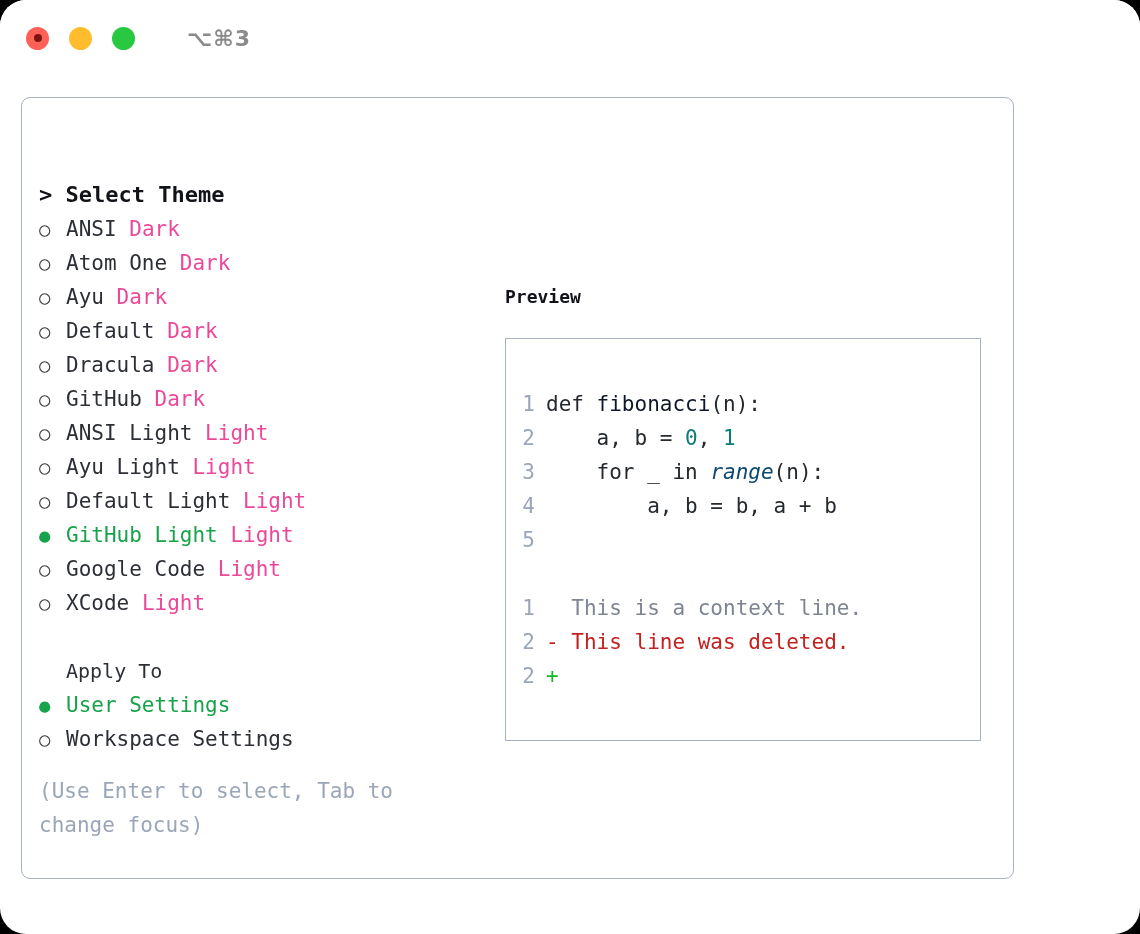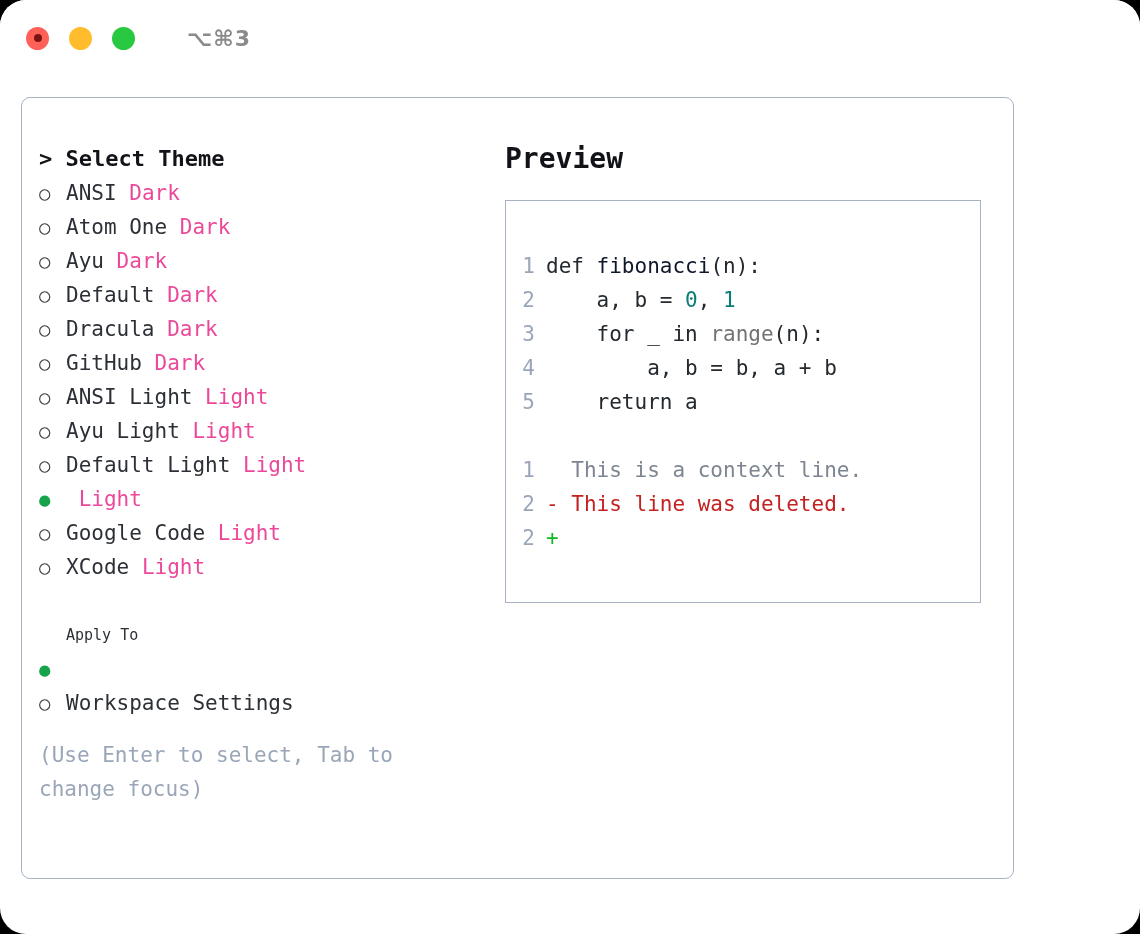--- a/index.html
+++ b/index.html
@@ -54,20 +54,21 @@
     left: 21px; top: 97px;
     width: 993px; height: 782px;
     border: 1.5px solid #a7b2c2;
     border-radius: 9px;
     background: #ffffff;
   }
   .panel-inner {
     display: flex;
     padding: 44px 0 0 0;
     height: 100%;
+    align-items: center;
   }
 
   
   .left-col {
     width: 462px;
     padding-left: 17px;
     flex: none;
   }
   .section-title {
     font-size: 22px;
@@ -94,21 +95,21 @@
     font-size: 19px;
   }
   .bullet.sel { color: #16a34a; }
   .opt-label { color: #2c3036; }
   .opt.selected .opt-label { color: #16a34a; }
   .opt-badge { color: #ec4899; }
 
   .group-gap { height: 34px; }
 
   .apply-title {
-    font-size: 15px;
+    font-size: 20px;
     color: #2c3036;
     line-height: 34px;
     padding-left: 27px;
     white-space: pre;
   }
 
   .hint {
     margin-top: 18px;
     font-size: 21px;
     line-height: 34px;
@@ -116,21 +117,21 @@
     width: 400px;
     letter-spacing: 0px;
   }
 
   
   .right-col {
     flex: 1;
     padding-left: 21px;
   }
   .preview-title {
-    font-size: 28px;
+    font-size: 18px;
     font-weight: bold;
     color: #111318;
     line-height: 34px;
     letter-spacing: 0px;
   }
   .preview-box {
     margin-top: 24px;
     width: 476px;
     height: 403px;
     border: 1.5px solid #a7b2c2;
@@ -147,21 +148,21 @@
   .lnum {
     width: 40px;
     flex: none;
     text-align: right;
     padding-right: 11px;
     color: #9aa6b8;
   }
   .ctext { color: #24292e; }
   .tok-fn   { color: #0f172a; }
   .tok-num  { color: #0b7d77; }
-  .tok-call { color: #737373; }
+  .tok-call { color: #0c4a6e; font-style: italic; }
 
   .blank-line { height: 34px; }
 
   .diff-ctx  { color: #7d8591; }
   .diff-del  { color: #c42121; }
   .diff-add  { color: #12b824; }
 </style>
 </head>
 <body>
 
@@ -188,45 +189,45 @@
         <div id="theme-items">
             <div class="opt"><span class="bullet">○</span><span class="opt-label">ANSI</span><span> </span><span class="opt-badge">Dark</span></div>
             <div class="opt"><span class="bullet">○</span><span class="opt-label">Atom One</span><span> </span><span class="opt-badge">Dark</span></div>
             <div class="opt"><span class="bullet">○</span><span class="opt-label">Ayu</span><span> </span><span class="opt-badge">Dark</span></div>
             <div class="opt"><span class="bullet">○</span><span class="opt-label">Default</span><span> </span><span class="opt-badge">Dark</span></div>
             <div class="opt"><span class="bullet">○</span><span class="opt-label">Dracula</span><span> </span><span class="opt-badge">Dark</span></div>
             <div class="opt"><span class="bullet">○</span><span class="opt-label">GitHub</span><span> </span><span class="opt-badge">Dark</span></div>
             <div class="opt"><span class="bullet">○</span><span class="opt-label">ANSI Light</span><span> </span><span class="opt-badge">Light</span></div>
             <div class="opt"><span class="bullet">○</span><span class="opt-label">Ayu Light</span><span> </span><span class="opt-badge">Light</span></div>
             <div class="opt"><span class="bullet">○</span><span class="opt-label">Default Light</span><span> </span><span class="opt-badge">Light</span></div>
-            <div class="opt selected"><span class="bullet sel">●</span><span> </span><span class="opt-badge">Light</span></div>
+            <div class="opt selected"><span class="bullet sel">●</span><span class="opt-label">GitHub Light</span><span> </span><span class="opt-badge">Light</span></div>
             <div class="opt"><span class="bullet">○</span><span class="opt-label">Google Code</span><span> </span><span class="opt-badge">Light</span></div>
             <div class="opt"><span class="bullet">○</span><span class="opt-label">XCode</span><span> </span><span class="opt-badge">Light</span></div>
           </div>
 
         <div class="group-gap"></div>
 
         <div class="apply-title">Apply To</div>
         <div id="apply-items">
-            <div class="opt selected"><span class="bullet sel">●</span></div>
+            <div class="opt selected"><span class="bullet sel">●</span><span class="opt-label">User Settings</span></div>
             <div class="opt"><span class="bullet">○</span><span class="opt-label">Workspace Settings</span></div>
           </div>
 
         <div class="hint">(Use Enter to select, Tab to change focus)</div>
       </div>
 
       <div class="right-col">
         <div class="preview-title">Preview</div>
         <div class="preview-box">
           <div id="code-block">
               <div class="code-line"><span class="lnum">1</span><span><span class="ctext">def </span><span class="tok-fn">fibonacci</span><span class="ctext">(n):</span></span></div>
               <div class="code-line"><span class="lnum">2</span><span><span class="ctext">    a, b = </span><span class="tok-num">0</span><span class="ctext">, </span><span class="tok-num">1</span></span></div>
               <div class="code-line"><span class="lnum">3</span><span><span class="ctext">    for _ in </span><span class="tok-call">range</span><span class="ctext">(n):</span></span></div>
               <div class="code-line"><span class="lnum">4</span><span><span class="ctext">        a, b = b, a + b</span></span></div>
-              <div class="code-line"><span class="lnum">5</span><span><span class="ctext">    return a</span></span></div>
+              <div class="code-line"><span class="lnum">5</span></div>
             </div>
           <div class="blank-line"></div>
           <div id="diff-block">
               <div class="code-line"><span class="lnum">1</span><span class="diff-ctx"> </span><span class="diff-ctx"> This is a context line.</span></div>
               <div class="code-line"><span class="lnum">2</span><span class="diff-del">-</span><span class="diff-del"> This line was deleted.</span></div>
               <div class="code-line"><span class="lnum">2</span><span class="diff-add">+</span></div>
             </div>
         </div>
       </div>
 

